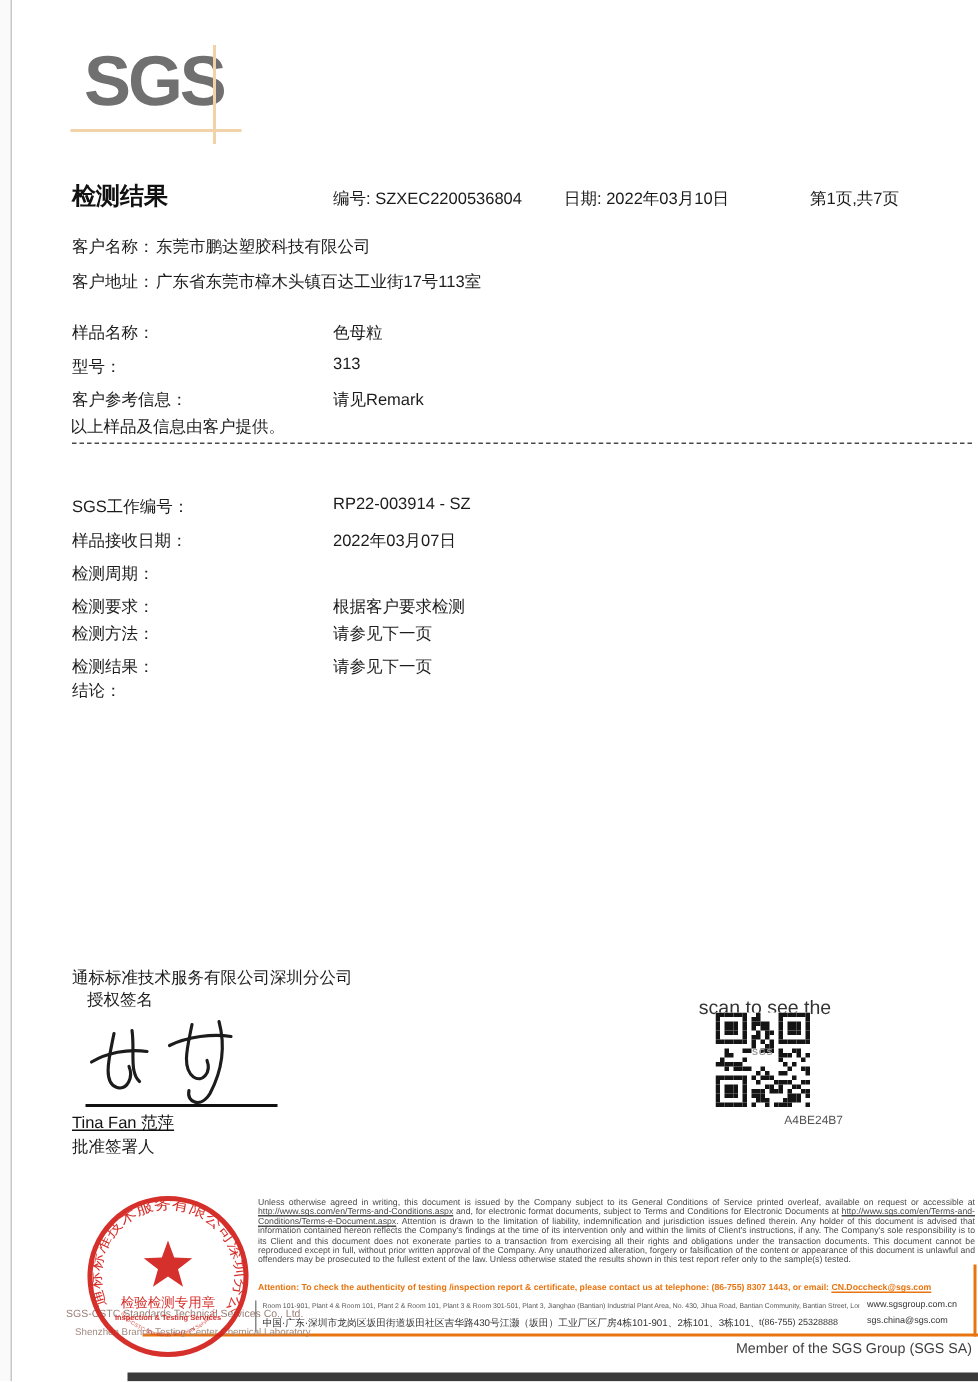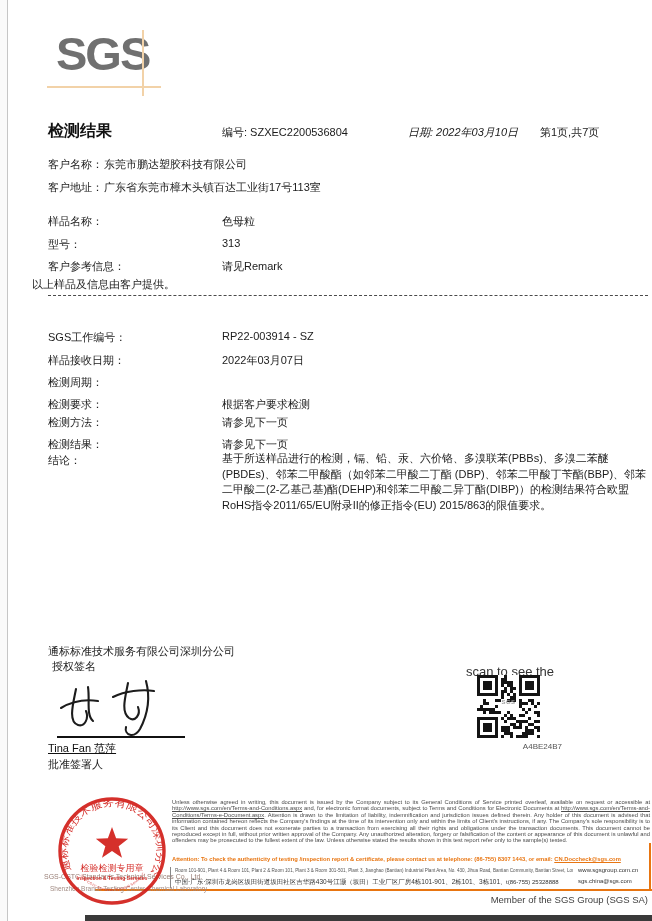--- a/index.html
+++ b/index.html
@@ -15,36 +15,36 @@
   
   .sgs-logo{left:56px;top:30px;font-size:47px;font-weight:bold;color:#707070;
             letter-spacing:-2px;line-height:1;}
   .logo-hline{left:47px;top:86px;width:114px;height:2px;background:#f2d2a8;}
   .logo-vline{left:142px;top:30px;width:2px;height:66px;background:#f2d2a8;}
 
   
   .doc-title{left:48px;top:121px;font-size:16px;font-weight:bold;color:#111;}
   .hdr{font-size:11px;color:#1a1a1a;top:125px;}
   .hdr-no{left:222px;}
-  .hdr-date{left:408px;font-style:italic;}
+  .hdr-date{left:376px;}
   .hdr-page{left:540px;}
 
   
   .row-label{left:48px;font-size:11px;color:#1c1c1c;}
   .row-value{font-size:11px;color:#1c1c1c;}
   .val-client{left:104px;}
   .val-col{left:222px;}
-  .note{left:32px;font-size:11px;color:#1c1c1c;text-align:center;}
+  .note{left:47px;font-size:11px;color:#1c1c1c;text-align:center;}
   .dash-sep{left:48px;top:295px;width:600px;height:0;border-top:1px dashed #4a4a4a;}
 
   .conclusion{left:222px;top:451px;width:428px;font-size:11px;line-height:15.6px;color:#1c1c1c;}
 
   
   .sig-company{left:48px;top:644px;font-size:11px;color:#1c1c1c;}
-  .sig-auth{left:52px;top:659px;font-size:11px;color:#1c1c1c;}
+  .sig-auth{left:58px;top:659px;font-size:11px;color:#1c1c1c;}
   .sig-svg{left:55px;top:678px;}
   .sig-line{left:57px;top:736px;width:128px;height:2px;background:#111;}
   .sig-name{left:48px;top:741px;font-size:11px;color:#111;text-decoration:underline;}
   .sig-role{left:48px;top:757px;font-size:11px;color:#1c1c1c;}
 
   
   .qr-caption{left:458px;top:664px;width:104px;text-align:center;font-size:13px;color:#333;}
   .qr-box{left:477px;top:675px;width:63px;height:63px;background:#fff;}
   .qr-overlay{left:477px;top:699px;width:63px;text-align:center;font-size:6px;font-weight:bold;color:#9a9a9a;letter-spacing:.5px;}
   .qr-code-text{left:458px;top:742px;width:104px;text-align:right;font-size:8px;color:#555;}
@@ -110,21 +110,20 @@
   <div class="abs row-value val-col" style="top:353px">2022年03月07日</div>
   <div class="abs row-label" style="top:375px">检测周期：</div>
   <div class="abs row-label" style="top:397px">检测要求：</div>
   <div class="abs row-value val-col" style="top:397px">根据客户要求检测</div>
   <div class="abs row-label" style="top:415px">检测方法：</div>
   <div class="abs row-value val-col" style="top:415px">请参见下一页</div>
   <div class="abs row-label" style="top:437px">检测结果：</div>
   <div class="abs row-value val-col" style="top:437px">请参见下一页</div>
 
   <div class="abs row-label" style="top:453px">结论：</div>
-  <div class="abs conclusion">基于所送样品进行的检测，镉、铅、汞、六价铬、多溴联苯(PBBs)、多溴二苯醚(PBDEs)、邻苯二甲酸酯（如邻苯二甲酸二丁酯 (DBP)、邻苯二甲酸丁苄酯(BBP)、邻苯二甲酸二(2-乙基己基)酯(DEHP)和邻苯二甲酸二异丁酯(DIBP)）的检测结果符合欧盟RoHS指令2011/65/EU附录II的修正指令(EU) 2015/863的限值要求。</div>
 
   <div class="abs sig-company">通标标准技术服务有限公司深圳分公司</div>
   <div class="abs sig-auth">授权签名</div>
   <svg class="abs sig-svg" width="130" height="60" viewBox="0 0 130 60">
     <g stroke="#1c1c1c" stroke-width="2.1" fill="none" stroke-linecap="round">
       <path d="M6,30 C16,24 30,21 43,23"></path>
       <path d="M21,11 C18,26 13,44 23,47 C30,49 34,40 31,33"></path>
       <path d="M33,9 C35,22 31,37 38,43"></path>
       <path d="M58,19 C70,13 87,11 99,13"></path>
       <path d="M73,5 C70,20 66,34 74,40 C80,44 86,37 83,29"></path>

